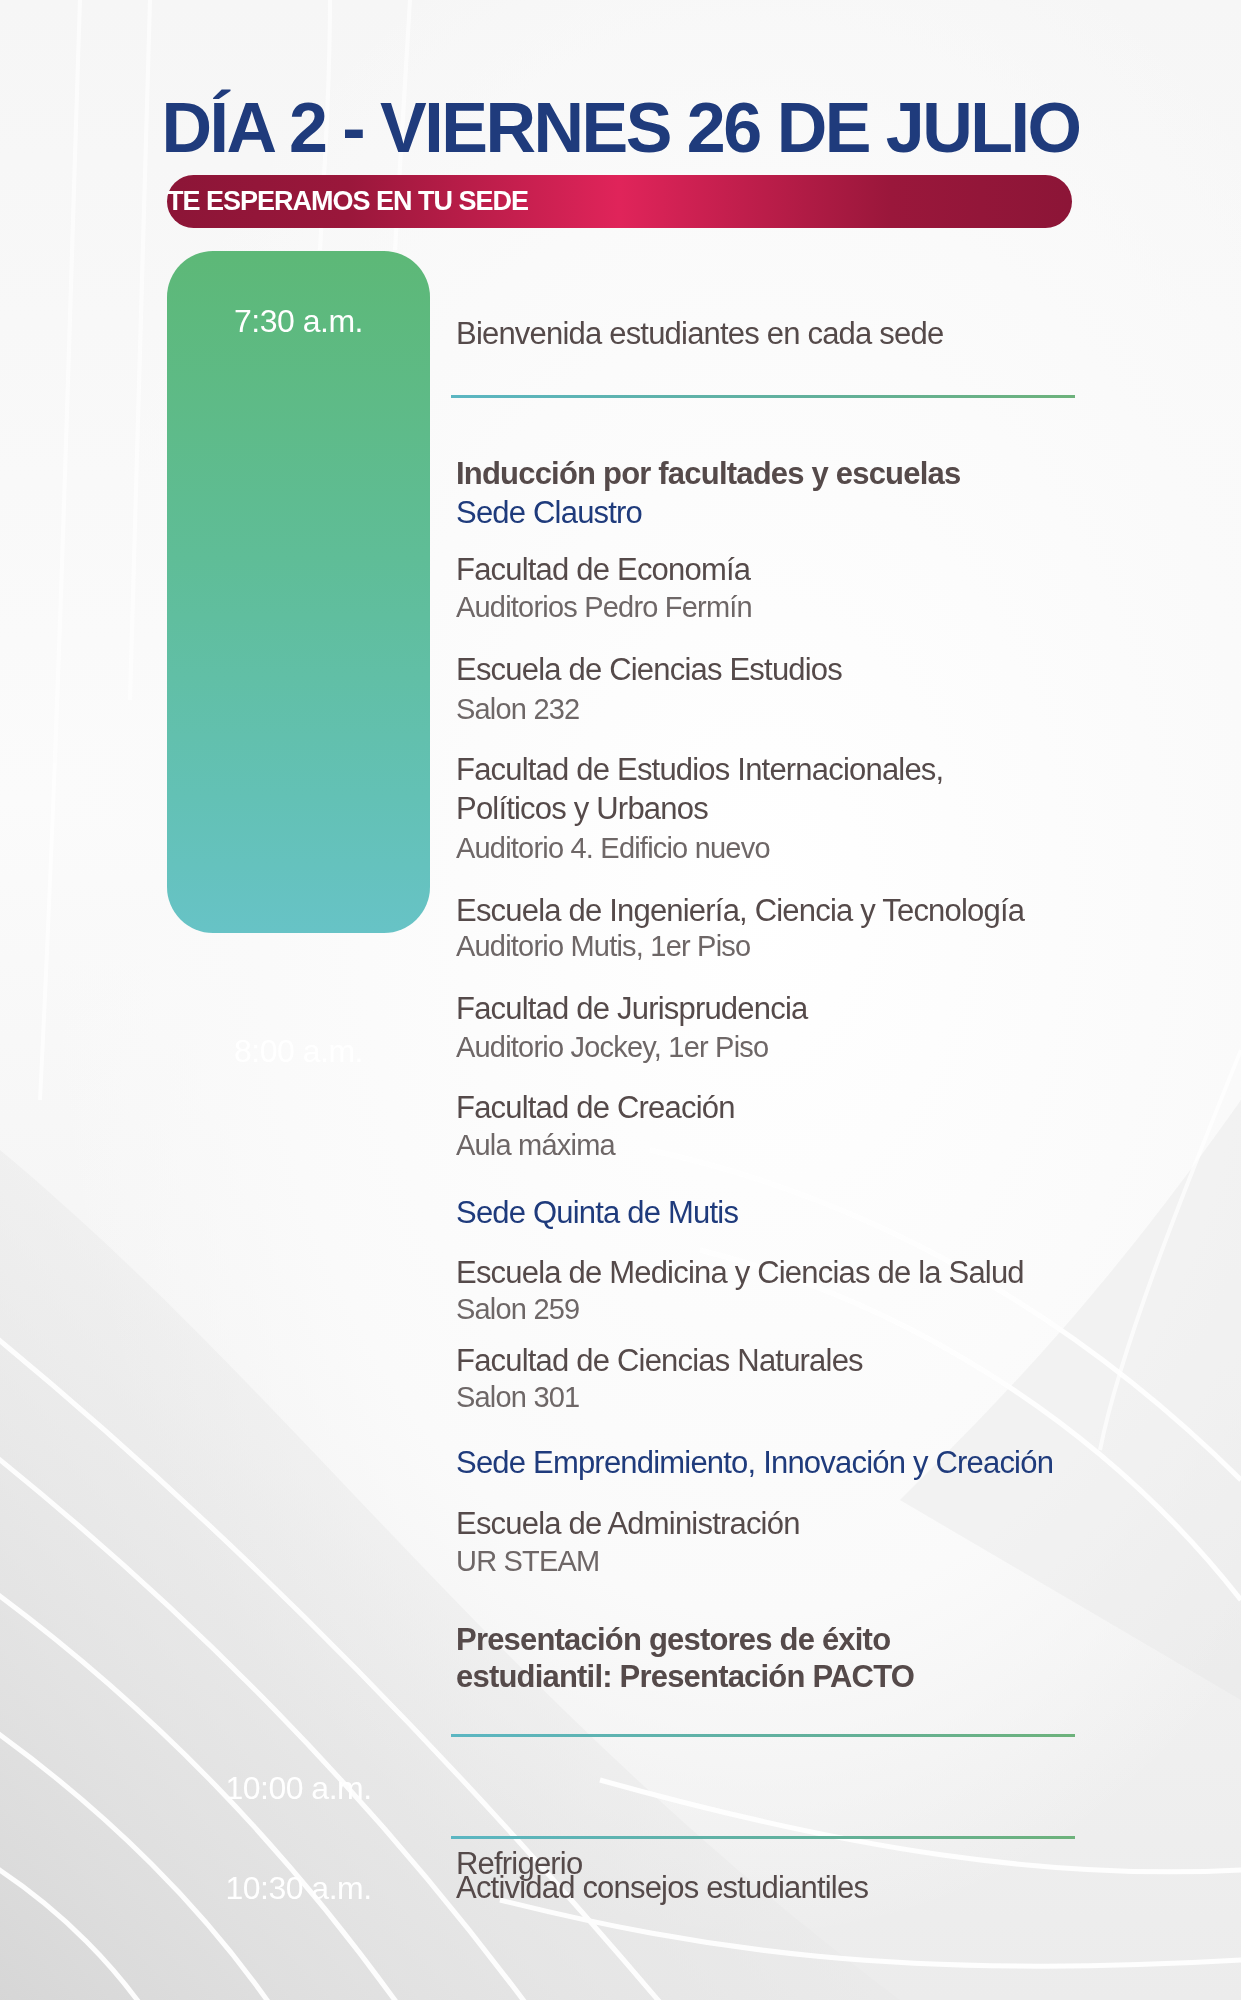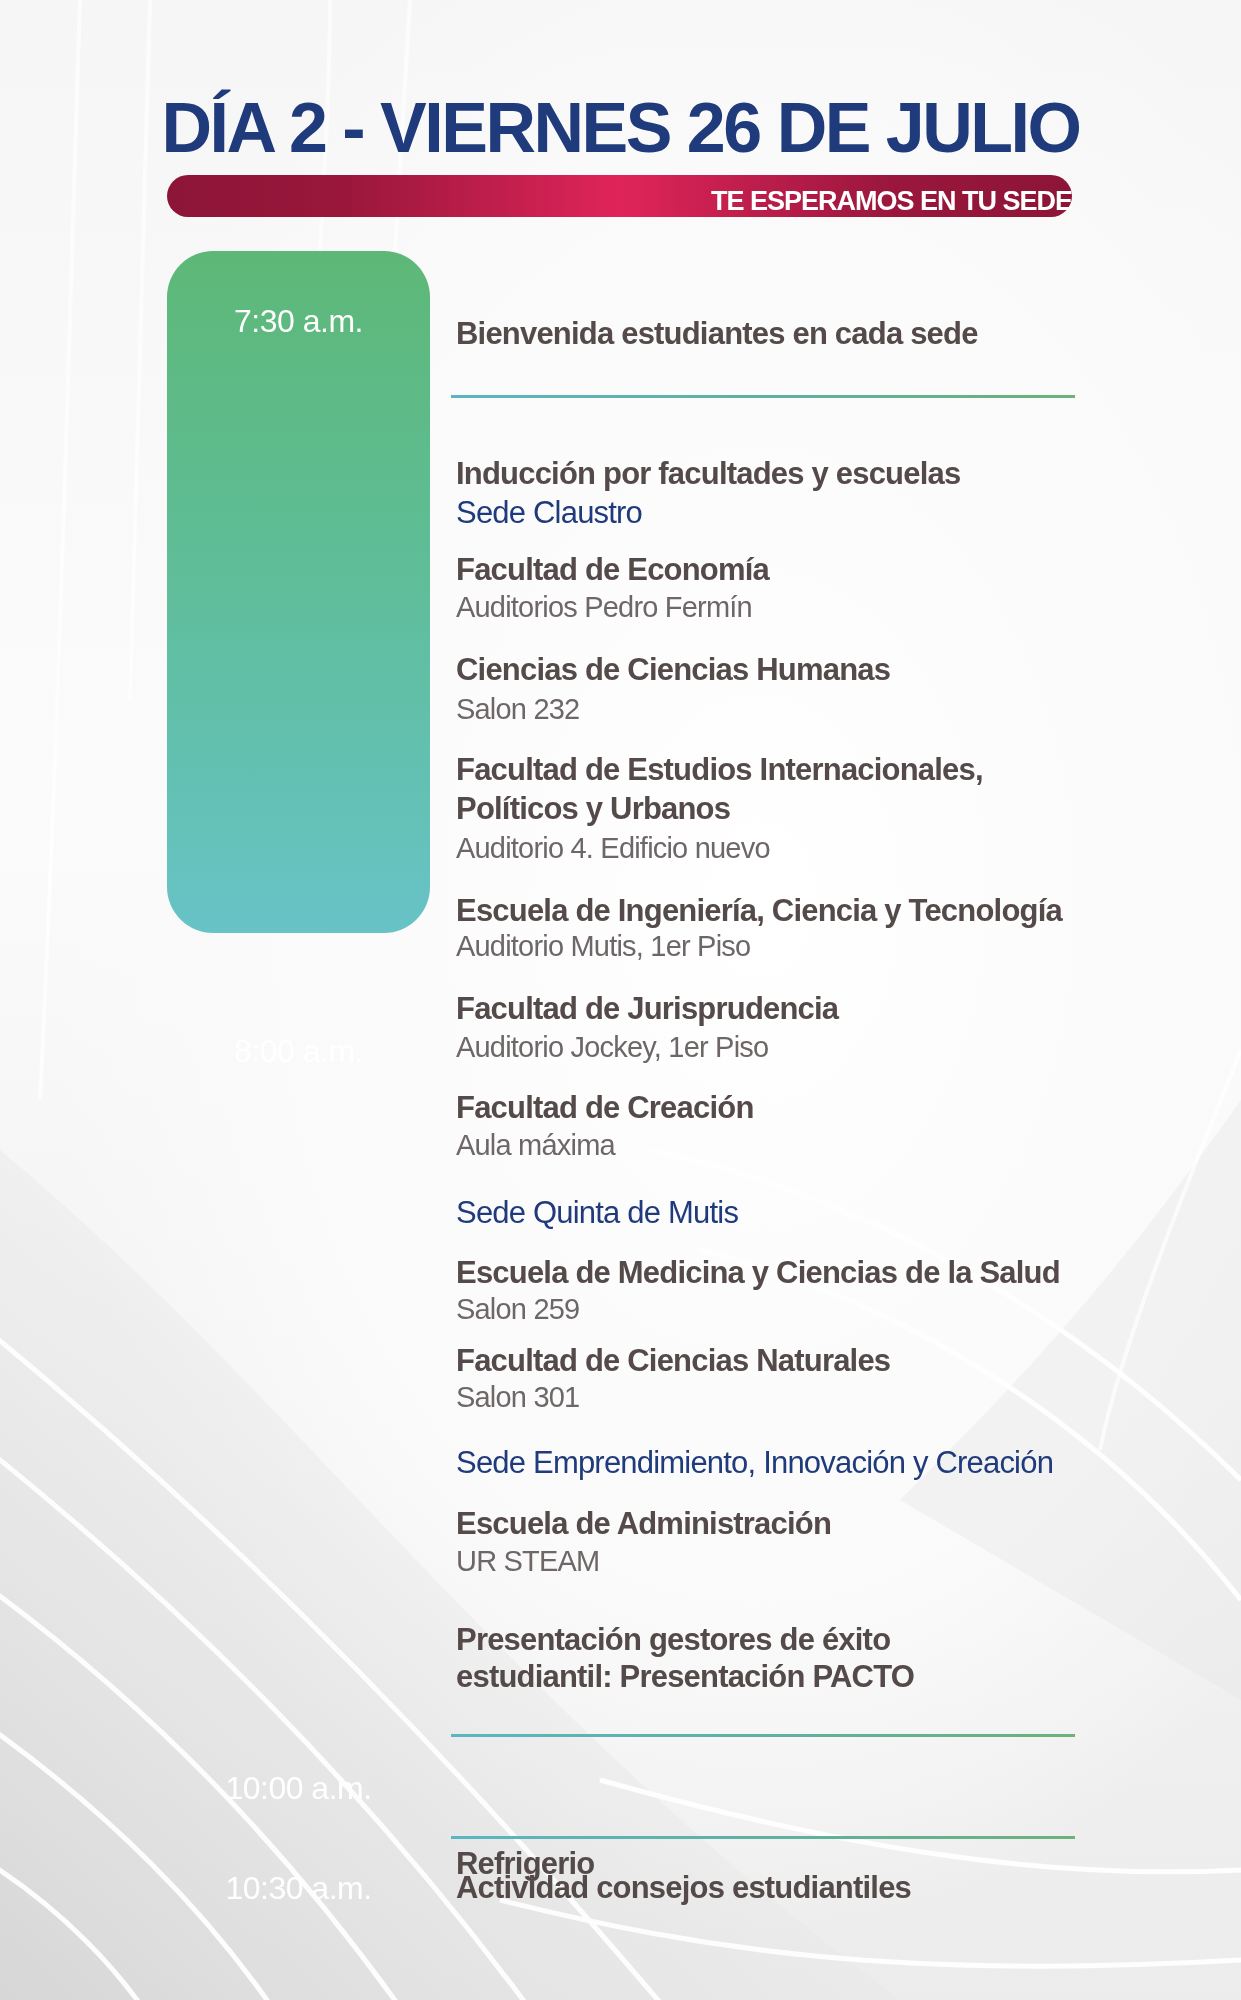--- a/index.html
+++ b/index.html
@@ -14,44 +14,44 @@
       radial-gradient(ellipse 900px 1300px at 760px 900px, #ffffff 0%, #fafafa 55%, rgba(250,250,250,0) 80%),
       linear-gradient(180deg, #f6f6f6 0%, #fbfbfb 40%, #ececec 100%);
   }
   .bg svg { position: absolute; inset: 0; }
   .title {
     position: absolute; left: 0; width: 1241px; top: 88px;
     text-align: center; font-weight: 700; font-size: 70px; letter-spacing: -2.5px;
     color: #1f3b7c; line-height: 80px;
   }
   .banner {
-    position: absolute; left: 167px; top: 175px; width: 905px; height: 42px;
+    position: absolute; left: 167px; top: 175px; width: 905px; height: 53px;
     border-radius: 27px;
     background: linear-gradient(90deg, #8c1537 0%, #9a173b 20%, #e0245a 50%, #9a173b 80%, #8c1537 100%);
-    color: #ffffff; text-align: right; font-size: 27px; font-weight: 700; letter-spacing: -1px;
+    color: #ffffff; text-align: left; font-size: 27px; font-weight: 700; letter-spacing: -1px;
     line-height: 53px;
   }
   .timebar {
     position: absolute; left: 167px; top: 251px; width: 263px; height: 682px;
     border-radius: 46px;
     background: linear-gradient(180deg, #5db877 0%, #5fbd97 45%, #63c1b5 80%, #67c3c6 100%);
   }
   .time {
     position: absolute; left: 167px; width: 263px; text-align: center;
     color: #ffffff; font-size: 32px; letter-spacing: -0.5px; line-height: 40px;
   }
   .divider {
     position: absolute; left: 451px; width: 624px; height: 3px;
     background: linear-gradient(90deg, #5bb6c2 0%, #62b09a 60%, #6db27b 100%);
   }
   .txt {
     position: absolute; left: 456px; white-space: nowrap; line-height: 38px;
   }
   .h { font-size: 31px; font-weight: 700; color: #554a4a; letter-spacing: -0.8px; }
-  .h-light { font-size: 31px; font-weight: 700; color: #554a4a; letter-spacing: -0.8px; }
+  .h-light { font-size: 31px; font-weight: 400; color: #554a4a; letter-spacing: -0.8px; }
   .sede { font-size: 31px; font-weight: 400; color: #1f3b7c; letter-spacing: -0.8px; text-align: center; }
   .sub { font-size: 29px; font-weight: 400; color: #6e6767; letter-spacing: -0.8px; text-align: right; }
 </style>
 </head>
 <body>
 
 <div class="bg">
   <svg width="1241" height="2000" viewBox="0 0 1241 2000">
     <defs>
       <linearGradient id="shade" x1="0" y1="1" x2="1" y2="0">
@@ -93,21 +93,21 @@
 <div class="time" style="top:1868px">10:30 a.m.</div>
 
 <div class="txt h-light" style="top:315px">Bienvenida estudiantes en cada sede</div>
 <div class="divider" style="top:395px"></div>
 
 <div class="txt h" style="top:455px">Inducción por facultades y escuelas</div>
 
 <div class="txt sede" style="top:494px">Sede Claustro</div>
 <div class="txt h-light" style="top:551px">Facultad de Economía</div>
 <div class="txt sub" style="top:588px">Auditorios Pedro Fermín</div>
-<div class="txt h-light" style="top:651px">Ciencias de Ciencias Humanas</div>
+<div class="txt h-light" style="top:651px">Escuela de Ciencias Estudios</div>
 <div class="txt sub" style="top:690px">Salon 232</div>
 <div class="txt h-light" style="top:751px">Facultad de Estudios Internacionales,</div>
 <div class="txt h-light" style="top:790px">Políticos y Urbanos</div>
 <div class="txt sub" style="top:829px">Auditorio 4. Edificio nuevo</div>
 <div class="txt h-light" style="top:892px">Escuela de Ingeniería, Ciencia y Tecnología</div>
 <div class="txt sub" style="top:927px">Auditorio Mutis, 1er Piso</div>
 <div class="txt h-light" style="top:990px">Facultad de Jurisprudencia</div>
 <div class="txt sub" style="top:1028px">Auditorio Jockey, 1er Piso</div>
 <div class="txt h-light" style="top:1089px">Facultad de Creación</div>
 <div class="txt sub" style="top:1126px">Aula máxima</div>

